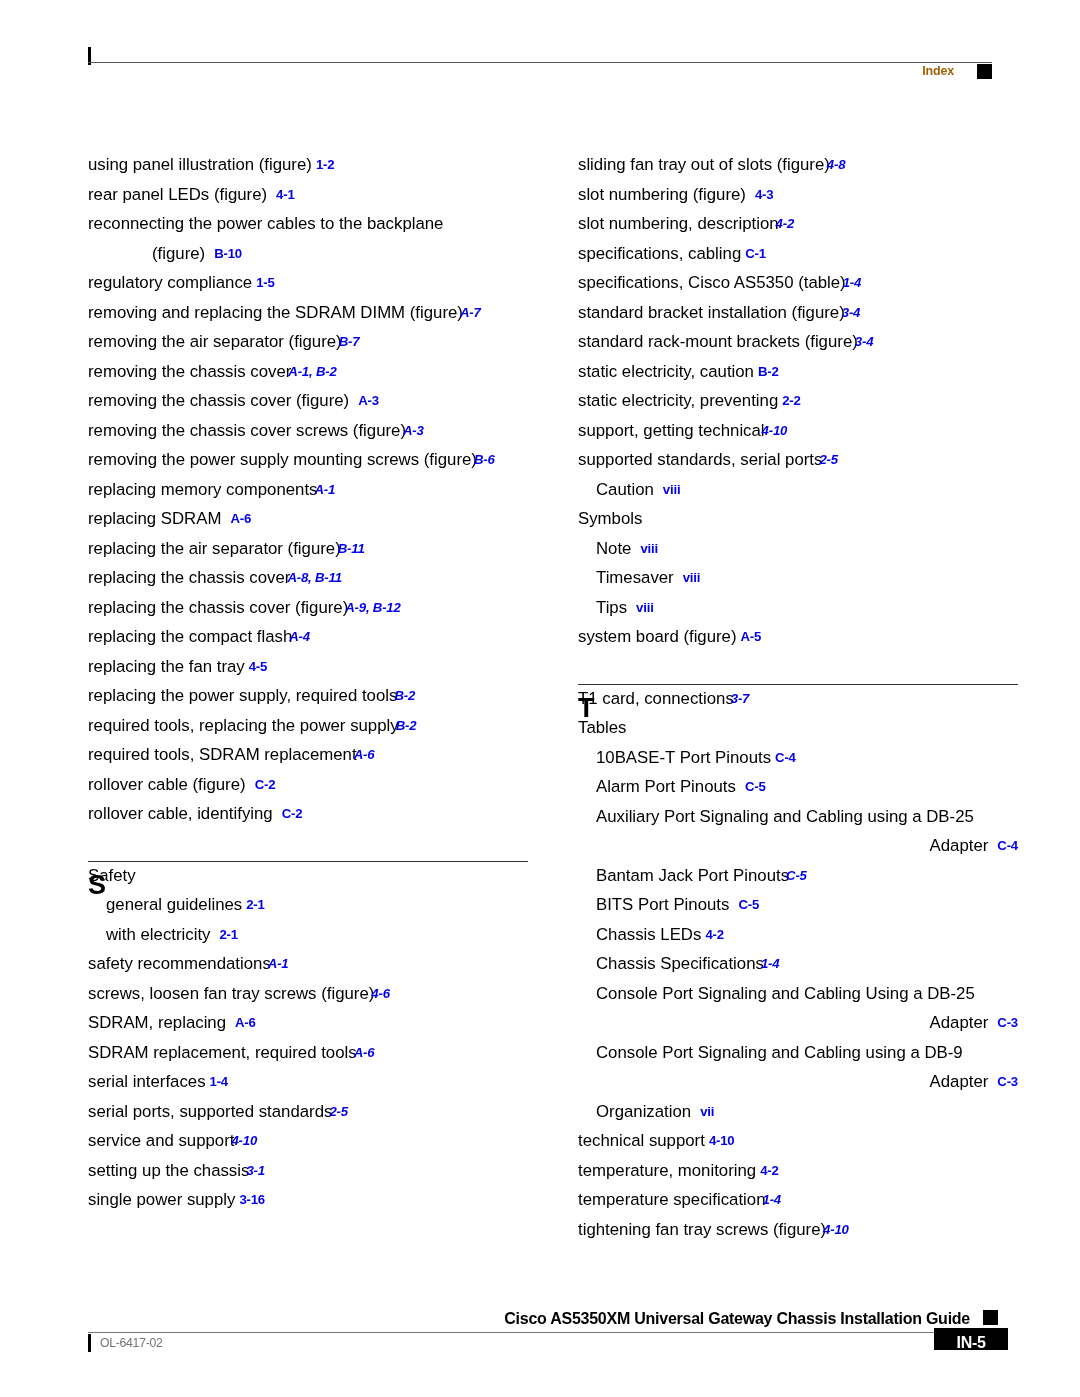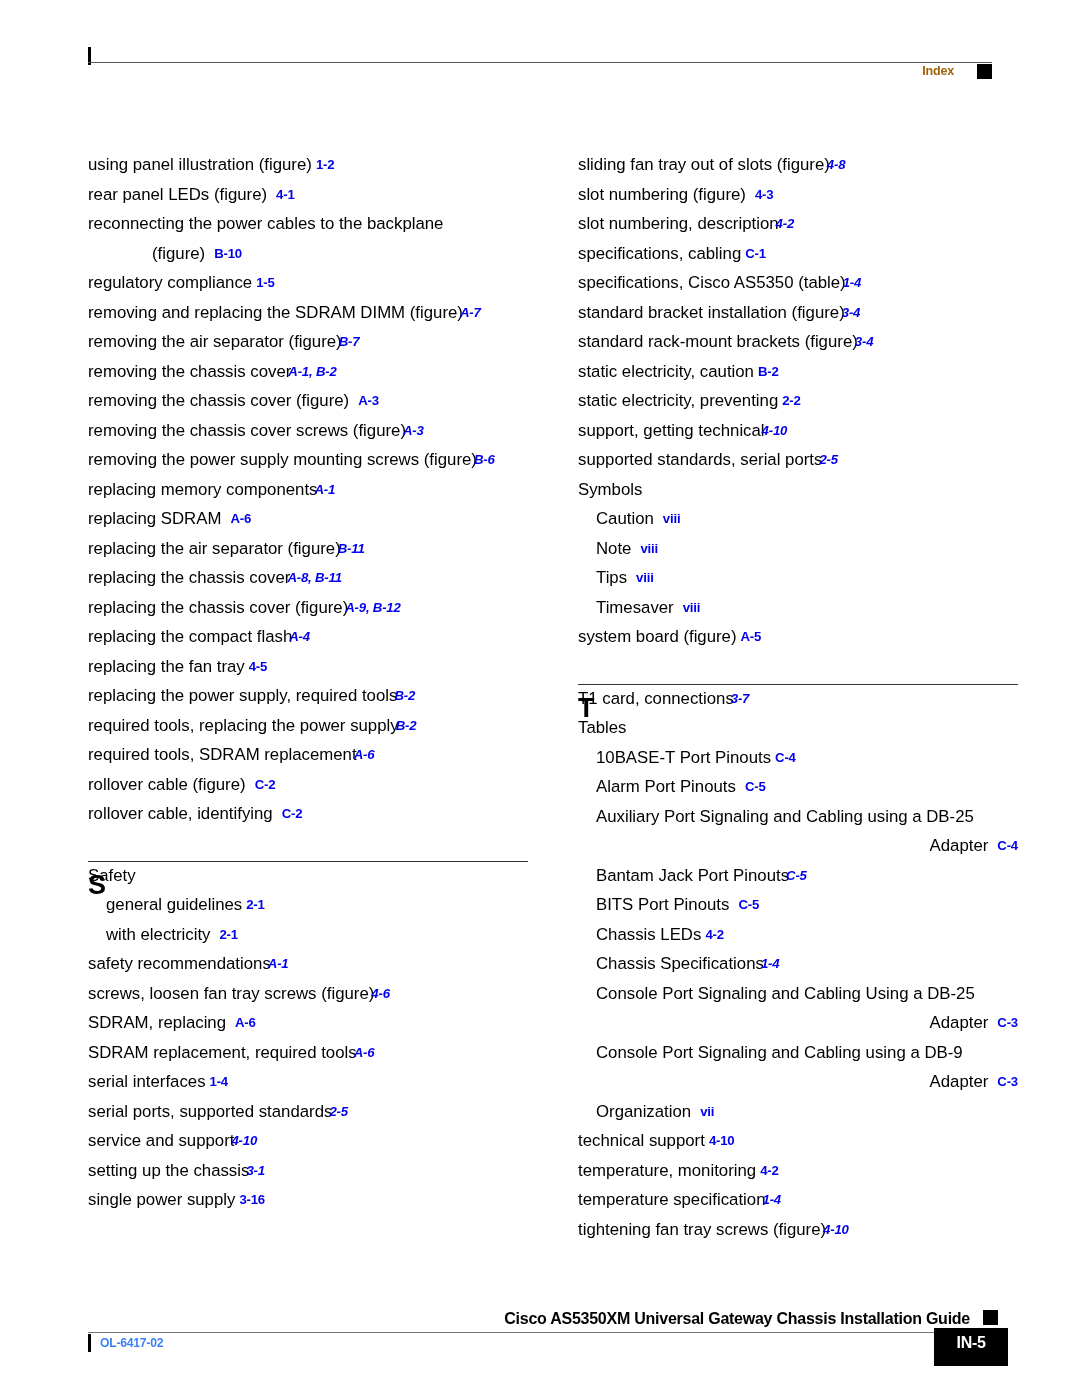--- a/index.html
+++ b/index.html
@@ -169,31 +169,31 @@
     top: 24px;
     width: 3px;
     height: 18px;
     background: #000000;
   }
   .footer-docid {
     position: absolute;
     left: 28px;
     top: 26px;
     font-size: 12.2px;
-    font-weight: bold;
+    font-weight: normal;
     letter-spacing: -0.25px;
-    color: #3b82f6;
+    color: #737373;
     white-space: nowrap;
   }
   .footer-pagebox {
     position: absolute;
     right: 0px;
     top: 18px;
     min-width: 74px;
-    height: 38px;
+    height: 22px;
     background: #000000;
     color: #ffffff;
     font-size: 16px;
     font-weight: bold;
     letter-spacing: -0.3px;
     text-align: center;
     line-height: 30px;
   }
 </style>
 </head>
@@ -254,25 +254,25 @@
       <div class="entry lvl1 sp-md"><span class="txt">slot numbering (figure)</span><span class="pg">4-3</span></div>
       <div class="entry lvl1 sp-tight"><span class="txt">slot numbering, description</span><span class="pg">4-2</span></div>
       <div class="entry lvl1 sp-sm"><span class="txt">specifications, cabling</span><span class="pg">C-1</span></div>
       <div class="entry lvl1 sp-tight"><span class="txt">specifications, Cisco AS5350 (table)</span><span class="pg">1-4</span></div>
       <div class="entry lvl1 sp-tight"><span class="txt">standard bracket installation (figure)</span><span class="pg">3-4</span></div>
       <div class="entry lvl1 sp-tight"><span class="txt">standard rack-mount brackets (figure)</span><span class="pg">3-4</span></div>
       <div class="entry lvl1 sp-sm"><span class="txt">static electricity, caution</span><span class="pg">B-2</span></div>
       <div class="entry lvl1 sp-sm"><span class="txt">static electricity, preventing</span><span class="pg">2-2</span></div>
       <div class="entry lvl1 sp-tight"><span class="txt">support, getting technical</span><span class="pg">4-10</span></div>
       <div class="entry lvl1 sp-tight"><span class="txt">supported standards, serial ports</span><span class="pg">2-5</span></div>
+      <div class="entry lvl2 sp-md"><span class="txt">Caution</span><span class="pg">viii</span></div>
       <div class="entry lvl1 sp-none"><span class="txt">Symbols</span></div>
-      <div class="entry lvl2 sp-md"><span class="txt">Caution</span><span class="pg">viii</span></div>
       <div class="entry lvl2 sp-md"><span class="txt">Note</span><span class="pg">viii</span></div>
+      <div class="entry lvl2 sp-md"><span class="txt">Timesaver</span><span class="pg">viii</span></div>
       <div class="entry lvl2 sp-md"><span class="txt">Tips</span><span class="pg">viii</span></div>
-      <div class="entry lvl2 sp-md"><span class="txt">Timesaver</span><span class="pg">viii</span></div>
       <div class="entry lvl1 sp-sm"><span class="txt">system board (figure)</span><span class="pg">A-5</span></div>
       <div class="section">
         <div class="section-rule"></div>
         <div class="section-letter">T</div>
         <div class="section-gap-after"></div>
       </div>
       <div class="entry lvl1 sp-tight"><span class="txt">T1 card, connections</span><span class="pg">3-7</span></div>
       <div class="entry lvl1 sp-none"><span class="txt">Tables</span></div>
       <div class="entry lvl2 sp-sm"><span class="txt">10BASE-T Port Pinouts</span><span class="pg">C-4</span></div>
       <div class="entry lvl2 sp-md"><span class="txt">Alarm Port Pinouts</span><span class="pg">C-5</span></div>

